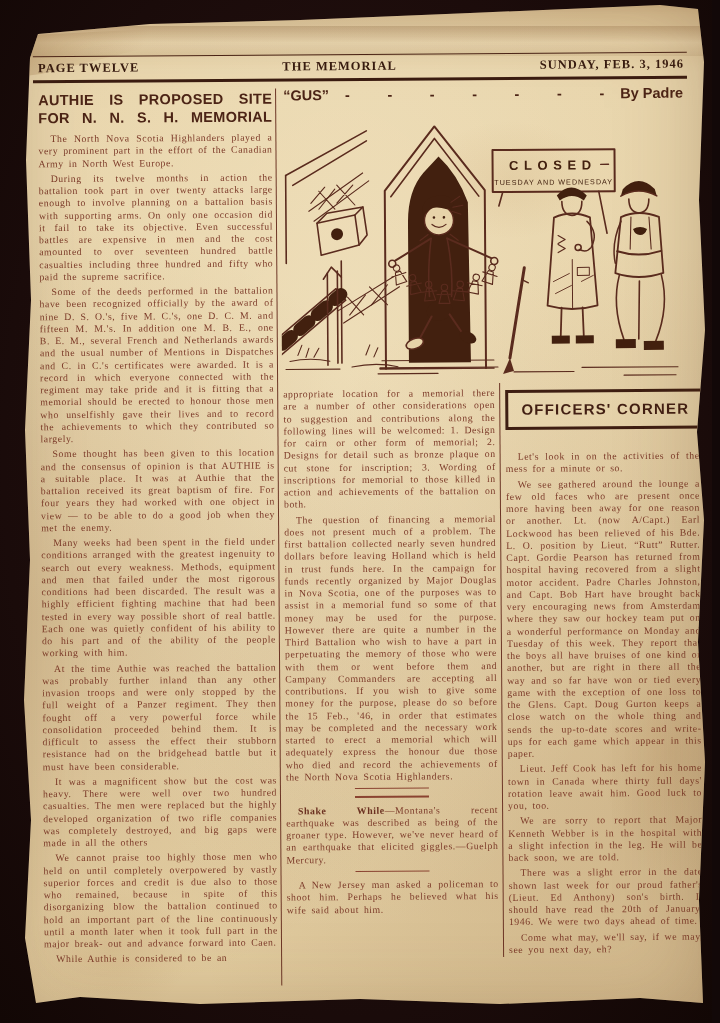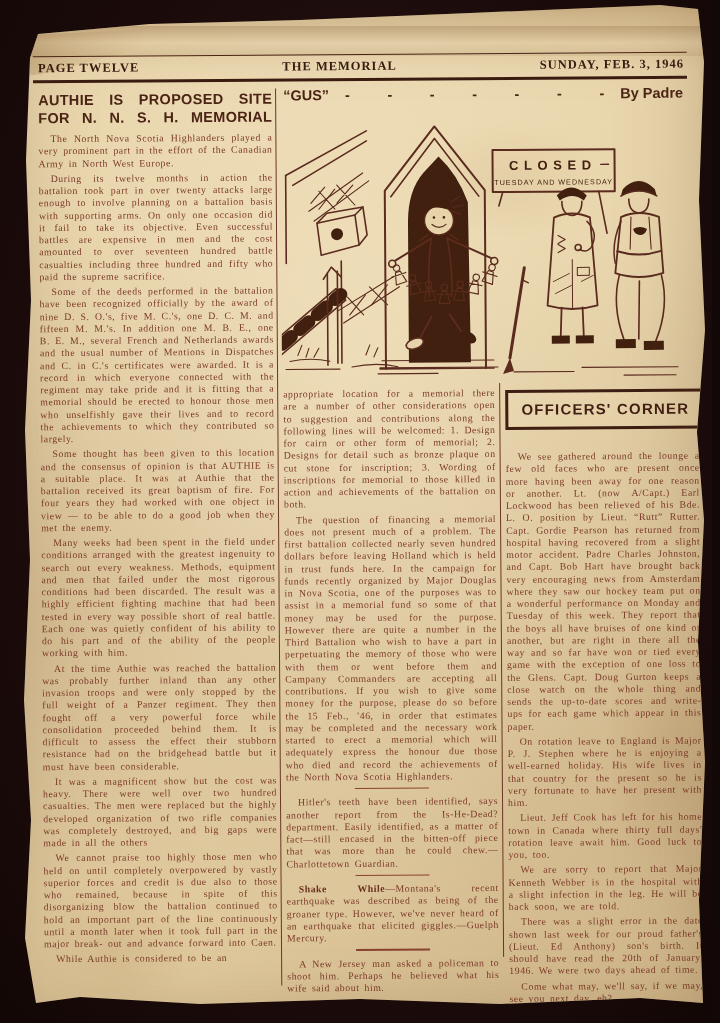--- a/index.html
+++ b/index.html
@@ -230,33 +230,32 @@
             <path d="M334 230 h20 v9 h-20 z" fill="#42200f" stroke="none"></path>
             <path d="M362 232 h20 v9 h-20 z" fill="#42200f" stroke="none"></path>
           </g>
         </g>
       </svg>
 
       <div class="col-mid newsprint">
           <p class="para no-indent">appropriate location for a memorial there are a number of other considerations open to suggestion and contributions along the following lines will be welcomed: 1. Design for cairn or other form of memorial; 2. Designs for detail such as bronze plaque on cut stone for inscription; 3. Wording of inscriptions for memorial to those killed in action and achievements of the battalion on both.</p>
           <p class="para">The question of financing a memorial does not present much of a problem. The first battalion collected nearly seven hundred dollars before leaving Holland which is held in trust funds here. In the campaign for funds recently organized by Major Douglas in Nova Scotia, one of the purposes was to assist in a memorial fund so some of that money may be used for the purpose. However there are quite a number in the Third Battalion who wish to have a part in perpetuating the memory of those who were with them or went before them and Campany Commanders are accepting all contributions. If you wish to give some money for the purpose, please do so before the 15 Feb., '46, in order that estimates may be completed and the necessary work started to erect a memorial which will adequately express the honour due those who died and record the achievements of the North Nova Scotia Highlanders.</p>
           <div class="divider"></div>
-          <p class="para">Hitler's teeth have been identified, says another report from the Is-He-Dead? department.  Easily identified, as a matter of fact—still encased in the bitten-off piece that was more than he could chew.—Charlottetown Guardian.</p>
           <div class="divider"></div>
           <p class="para"><b>Shake While</b>—Montana's recent earthquake was described as being of the groaner type.  However, we've never heard of an earthquake that elicited giggles.—Guelph Mercury.</p>
           <div class="divider"></div>
           <p class="para">A New Jersey man asked a policeman to shoot him.  Perhaps he believed what his wife said about him.</p>
         </div>
 
       <div class="officers-box">
         <span>OFFICERS' CORNER</span>
       </div>
       <div class="col-right newsprint">
+          <p class="para">Let's look in on the activities of the mess for a minute or so.</p>
           <p class="para">We see gathered around the lounge a few old faces who are present once more having been away for one reason or another. Lt. (now A/Capt.) Earl Lockwood has been relieved of his Bde. L. O. position by Lieut. “Rutt” Rutter. Capt. Gordie Pearson has returned from hospital having recovered from a slight motor accident. Padre Charles Johnston, and Capt. Bob Hart have brought back very encouraging news from Amsterdam where they saw our hockey team put on a wonderful performance on Monday and Tuesday of this week. They report that the boys all have bruises of one kind or another, but are right in there all the way and so far have won or tied every game with the exception of one loss to the Glens. Capt. Doug Gurton keeps a close watch on the whole thing and sends the up-to-date scores and write-ups for each game which appear in this paper.</p>
-          <p class="para">On rotation leave to England is Major P. J. Stephen where he is enjoying a well-earned holiday. His wife lives in that country for the present so he is very fortunate to have her present with him.</p>
           <p class="para">Lieut. Jeff Cook has left for his home town in Canada where thirty full days' rotation leave await him. Good luck to you, too.</p>
           <p class="para">We are sorry to report that Major Kenneth Webber is in the hospital with a slight infection in the leg. He will be back soon, we are told.</p>
           <p class="para">There was a slight error in the date shown last week for our proud father's (Lieut. Ed Anthony) son's birth. It should have read the 20th of January, 1946. We were two days ahead of time.</p>
           <p class="para">Come what may, we'll say, if we may, see you next day, eh?</p>
         </div>
     </div>
   </div>
 </div>
 
 </body></html>

